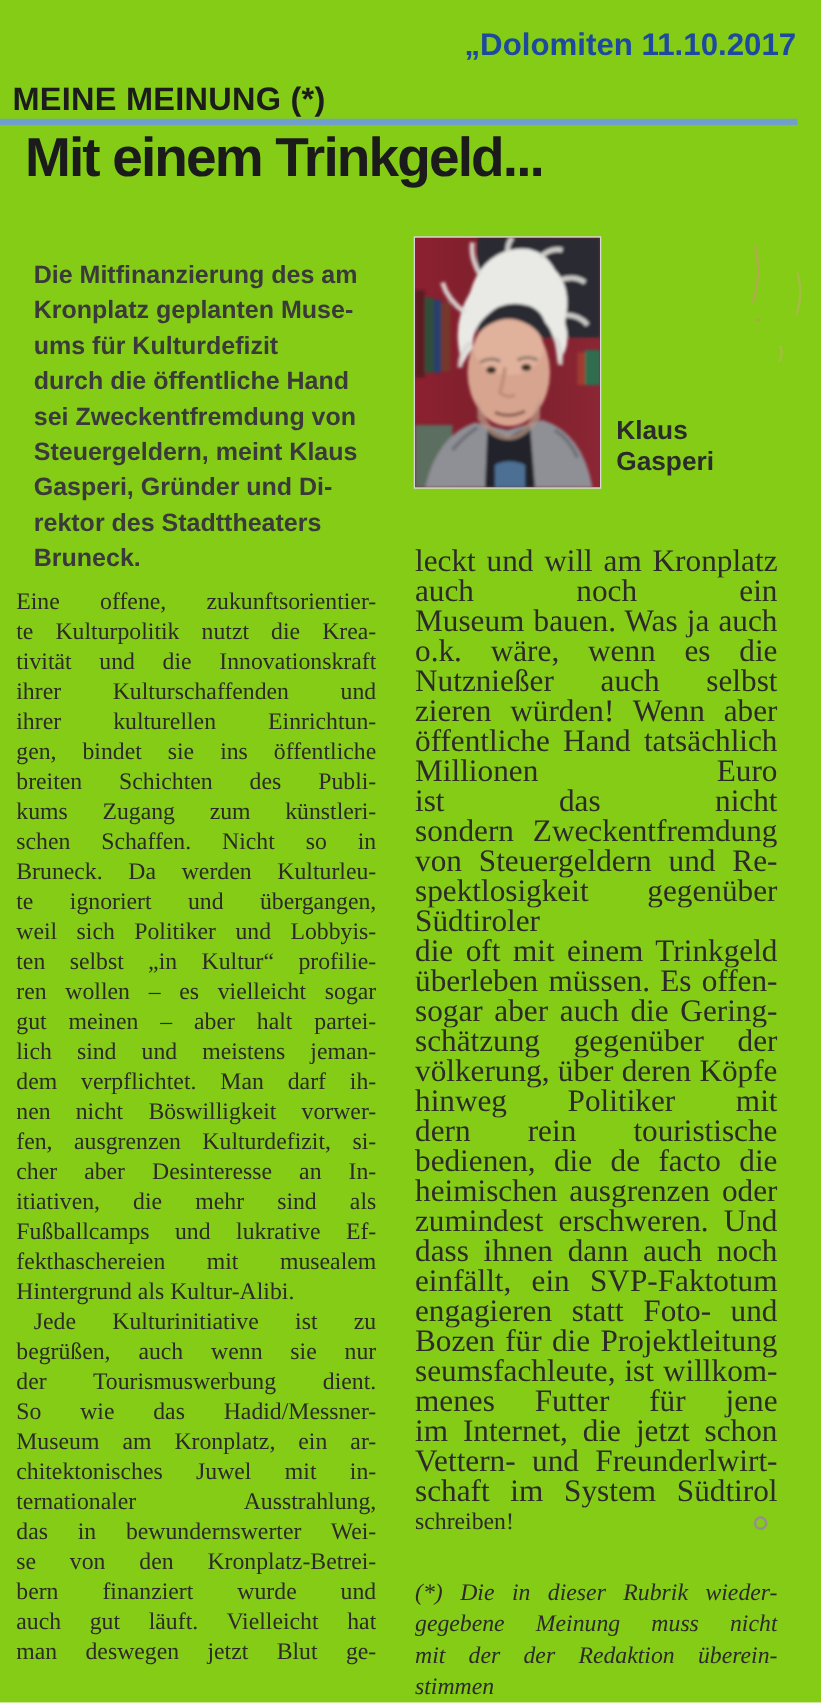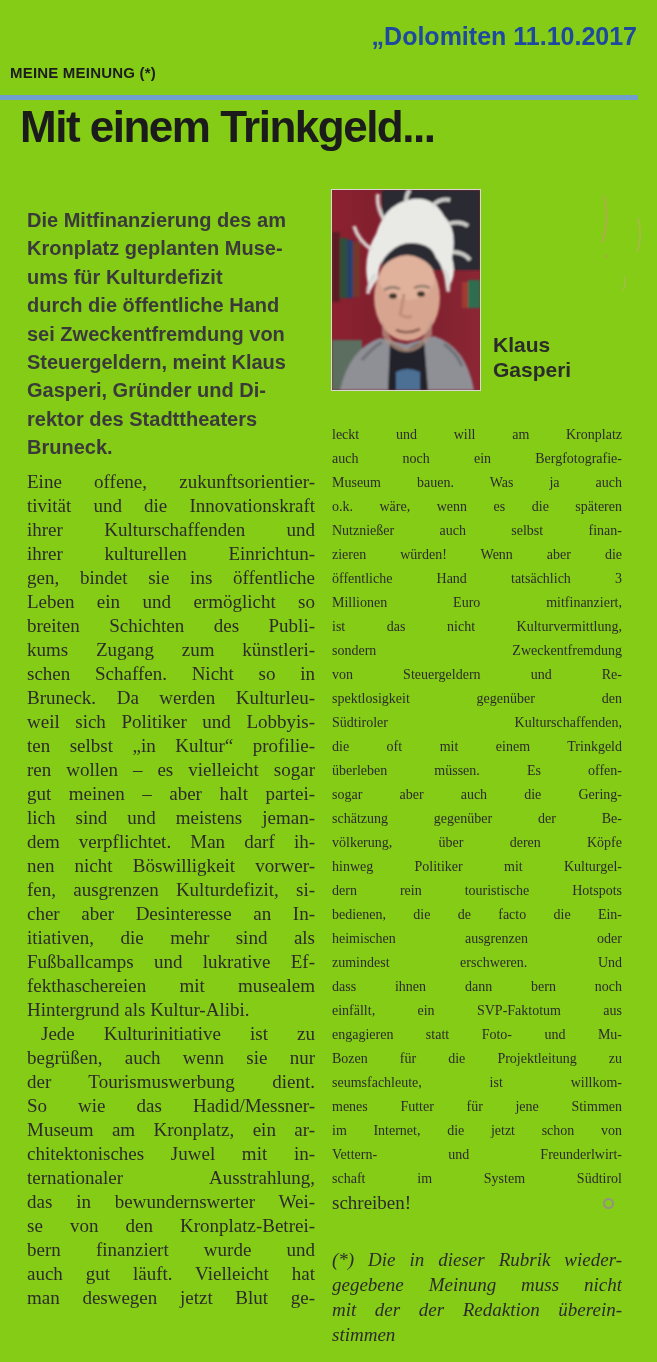--- a/index.html
+++ b/index.html
@@ -19,21 +19,21 @@
   .source-line{
     position:absolute;top:22px;right:20px;
     font-family:"Liberation Sans", sans-serif;
     font-weight:bold;font-size:25px;
     color:var(--masthead-blue);
     letter-spacing:0px;
   }
   .section-label{
     position:absolute;top:64px;left:10px;
     font-family:"Liberation Sans", sans-serif;
-    font-weight:bold;font-size:15px;color:#1c1c1c;
+    font-weight:bold;font-size:26px;color:#1c1c1c;
     letter-spacing:0.2px;
     text-align:center;
   }
   .section-rule{
     position:absolute;top:95px;left:0;width:638px;height:5px;
     background:var(--rule-blue);
   }
   .headline{
     position:absolute;top:102px;left:20px;width:620px;
     font-family:"Liberation Sans", sans-serif;
@@ -41,21 +41,21 @@
     color:#1b1b1b;
   }
   .lead{
     position:absolute;top:206px;left:27px;width:290px;
     font-family:"Liberation Sans", sans-serif;
     font-weight:bold;font-size:20px;line-height:28.4px;
     color:#3a3a3a;
   }
   .ragged .ln{white-space:nowrap;overflow:visible;}
   .left-body{
-    position:absolute;top:470px;left:27px;width:288px;
+    position:absolute;top:470px;left:13px;width:288px;
     font-size:19px;line-height:24px;
   }
   .jcol .ln{
     text-align:justify;
     text-align-last:justify;
     height:24px;overflow:hidden;
   }
   .jcol .ln-last{text-align-last:left;}
   .indent-first .ln:first-child{text-indent:14px;}
   .right-col{
@@ -65,22 +65,22 @@
     width:148px;height:200px;display:block;
     outline:1px solid #d8d8d8;
   }
   .photo-caption{
     position:absolute;top:142px;left:161px;
     font-family:"Liberation Sans", sans-serif;
     font-weight:bold;font-size:21px;line-height:25px;
     color:#2b2b2b;
   }
   .right-body{
-    margin-top:33px;
-    font-size:14px;line-height:24px;
+    margin-top:48px;
+    font-size:25px;line-height:24px;
   }
   .end-row{
     display:flex;justify-content:space-between;align-items:center;
     height:24px;font-size:19px;line-height:24px;
   }
   .end-mark{
     width:7px;height:7px;border:2.5px solid #96908b;border-radius:50%;
     margin-right:8px;display:inline-block;
   }
   .footnote{
@@ -110,29 +110,30 @@
       <div class="ln">sei Zweckentfremdung von</div>
       <div class="ln">Steuergeldern, meint Klaus</div>
       <div class="ln">Gasperi, Gründer und Di-</div>
       <div class="ln">rektor des Stadttheaters</div>
       <div class="ln ln-last">Bruneck.</div>
     </div>
 
   <div class="left-body jcol">
     <div>
         <div class="ln">Eine offene, zukunftsorientier-</div>
+        <div class="ln">te Kulturpolitik nutzt die Krea-</div>
         <div class="ln">tivität und die Innovationskraft</div>
         <div class="ln">ihrer Kulturschaffenden und</div>
         <div class="ln">ihrer kulturellen Einrichtun-</div>
         <div class="ln">gen, bindet sie ins öffentliche</div>
-        <div class="ln">Leben ein und ermöglicht so</div>
         <div class="ln">breiten Schichten des Publi-</div>
         <div class="ln">kums Zugang zum künstleri-</div>
         <div class="ln">schen Schaffen. Nicht so in</div>
         <div class="ln">Bruneck. Da werden Kulturleu-</div>
+        <div class="ln">te ignoriert und übergangen,</div>
         <div class="ln">weil sich Politiker und Lobbyis-</div>
         <div class="ln">ten selbst „in Kultur“ profilie-</div>
         <div class="ln">ren wollen – es vielleicht sogar</div>
         <div class="ln">gut meinen – aber halt partei-</div>
         <div class="ln">lich sind und meistens jeman-</div>
         <div class="ln">dem verpflichtet. Man darf ih-</div>
         <div class="ln">nen nicht Böswilligkeit vorwer-</div>
         <div class="ln">fen, ausgrenzen Kulturdefizit, si-</div>
         <div class="ln">cher aber Desinteresse an In-</div>
         <div class="ln">itiativen, die mehr sind als</div>
@@ -223,21 +224,21 @@
         <div class="ln">die oft mit einem Trinkgeld</div>
         <div class="ln">überleben müssen. Es offen-</div>
         <div class="ln">sogar aber auch die Gering-</div>
         <div class="ln">schätzung gegenüber der Be-</div>
         <div class="ln">völkerung, über deren Köpfe</div>
         <div class="ln">hinweg Politiker mit Kulturgel-</div>
         <div class="ln">dern rein touristische Hotspots</div>
         <div class="ln">bedienen, die de facto die Ein-</div>
         <div class="ln">heimischen ausgrenzen oder</div>
         <div class="ln">zumindest erschweren. Und</div>
-        <div class="ln">dass ihnen dann bern noch</div>
+        <div class="ln">dass ihnen dann auch noch</div>
         <div class="ln">einfällt, ein SVP-Faktotum aus</div>
         <div class="ln">engagieren statt Foto- und Mu-</div>
         <div class="ln">Bozen für die Projektleitung zu</div>
         <div class="ln">seumsfachleute, ist willkom-</div>
         <div class="ln">menes Futter für jene Stimmen</div>
         <div class="ln">im Internet, die jetzt schon von</div>
         <div class="ln">Vettern- und Freunderlwirt-</div>
         <div class="ln">schaft im System Südtirol</div>
       </div>
 

